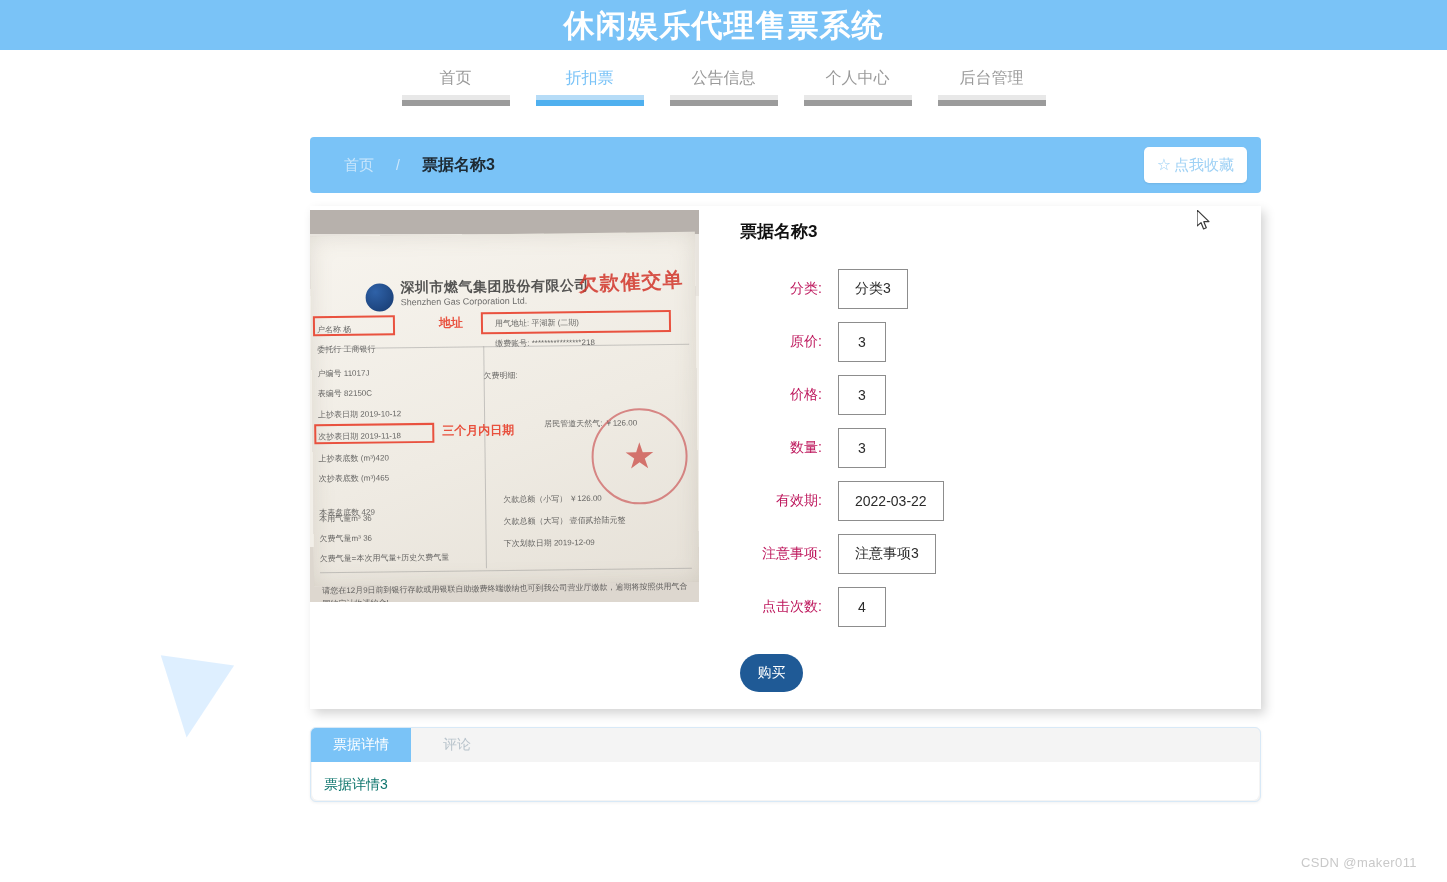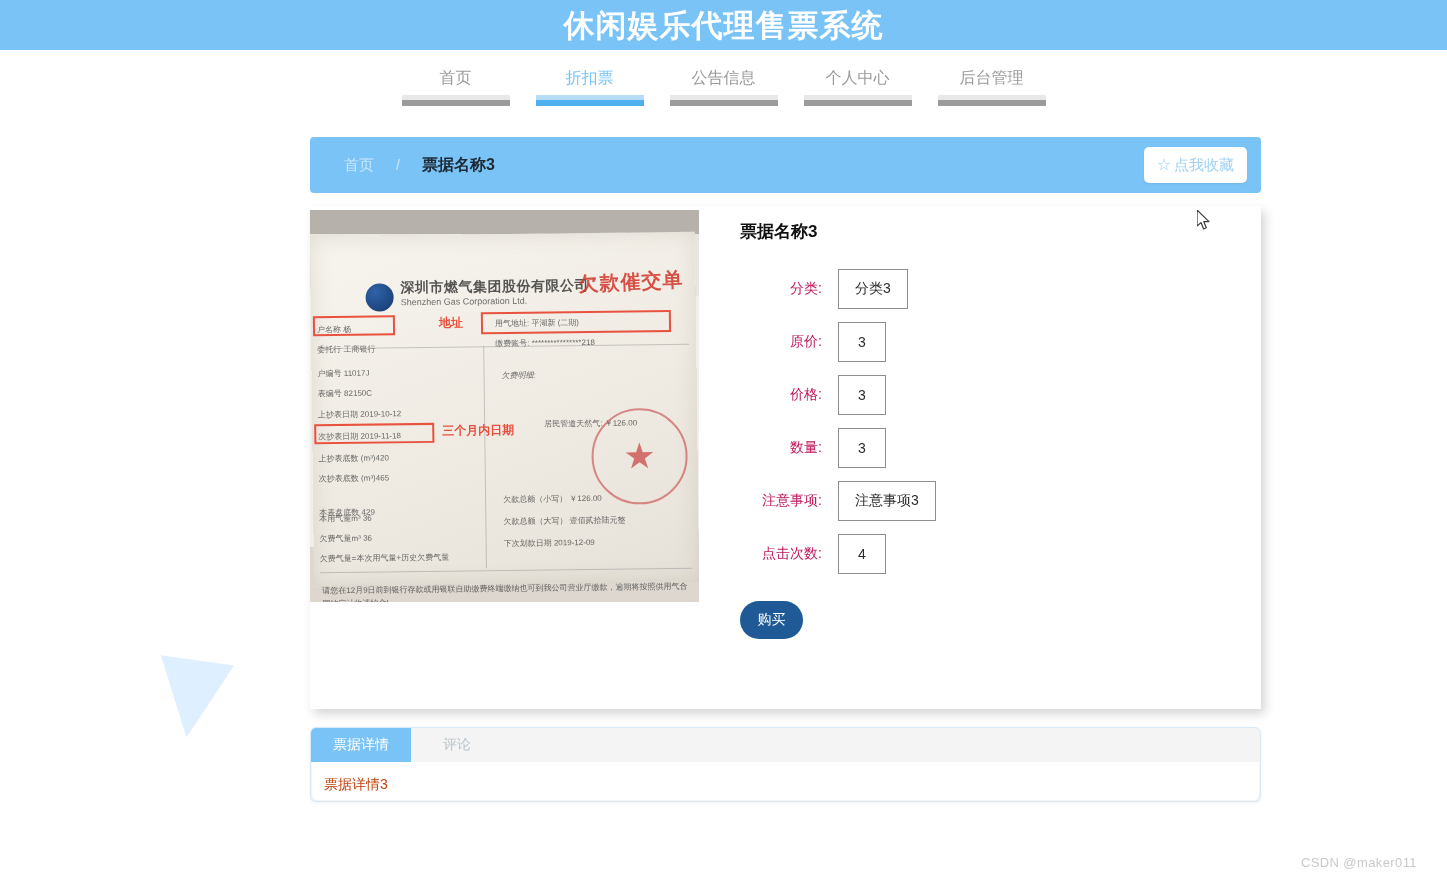--- a/index.html
+++ b/index.html
@@ -322,21 +322,21 @@
     background: #7ac3f7;
     color: #ffffff;
   }
   .tab-content {
     position: absolute;
     left: 1px; right: 1px; top: 34px; bottom: 1px;
     background: #ffffff;
     border-radius: 0 0 6px 6px;
     padding: 14px 0 0 12px;
     font-size: 14px;
-    color: #c2410c;
+    color: #0f766e;
   }
 
   
   .watermark {
     position: absolute;
     right: 30px; bottom: 12px;
     font-size: 13px;
     color: #c9c9c9;
     letter-spacing: .4px;
     user-select: none;
@@ -410,21 +410,21 @@
         <div class="photo-line" style="left:6px;  top:195px;">次抄表日期 2019-11-18</div>
         <div class="photo-line" style="left:6px;  top:217px;">上抄表底数 (m³)420</div>
         <div class="photo-line" style="left:6px;  top:237px;">次抄表底数 (m³)465</div>
         <div class="photo-line" style="left:6px;  top:271px;">本表盘底数 429</div>
         <div class="photo-line" style="left:6px;  top:277px;">本用气量m³ 36</div>
         <div class="photo-line" style="left:6px;  top:297px;">欠费气量m³ 36</div>
         <div class="photo-line" style="left:6px;  top:317px;">欠费气量=本次用气量+历史欠费气量</div>
 
         <div class="photo-line" style="left:184px; top:84px;">用气地址: 平湖新  (二期)</div>
         <div class="photo-line" style="left:184px; top:104px;">缴费账号: ****************218</div>
-        <div class="photo-line" style="left:190px; top:136px;font-style:italic;">欠费明细:</div>
+        <div class="photo-line" style="left:172px; top:136px;">欠费明细:</div>
         <div class="photo-line" style="left:232px; top:185px;">居民管道天然气: ￥126.00</div>
         <div class="photo-line" style="left:190px; top:260px;">欠款总额（小写）  ￥126.00</div>
         <div class="photo-line" style="left:190px; top:282px;">欠款总额（大写）  壹佰贰拾陆元整</div>
         <div class="photo-line" style="left:190px; top:304px;">下次划款日期  2019-12-09</div>
 
         <div class="photo-line" style="left:8px; top:348px; width:370px; white-space:normal; line-height:13px;">请您在12月9日前到银行存款或用银联自助缴费终端缴纳也可到我公司营业厅缴款，逾期将按照供用气合同约定计收违约金!</div>
 
         <div class="photo-vline" style="left:172px; top:112px; width:1px; height:222px;"></div>
         <div class="photo-vline" style="left:6px; top:112px; width:372px; height:1px;"></div>
         <div class="photo-vline" style="left:6px; top:336px; width:372px; height:1px;"></div>
@@ -455,20 +455,24 @@
       </div>
       <div class="form-row">
         <span class="form-label">价格:</span>
         <span class="form-value">3</span>
       </div>
       <div class="form-row">
         <span class="form-label">数量:</span>
         <span class="form-value">3</span>
       </div>
       <div class="form-row">
+        <span class="form-label">有效期:</span>
+        <span class="form-value">2022-03-22</span>
+      </div>
+      <div class="form-row">
         <span class="form-label">注意事项:</span>
         <span class="form-value">注意事项3</span>
       </div>
       <div class="form-row">
         <span class="form-label">点击次数:</span>
         <span class="form-value">4</span>
       </div>
 
       <button class="buy-btn">购买</button>
     </div>

